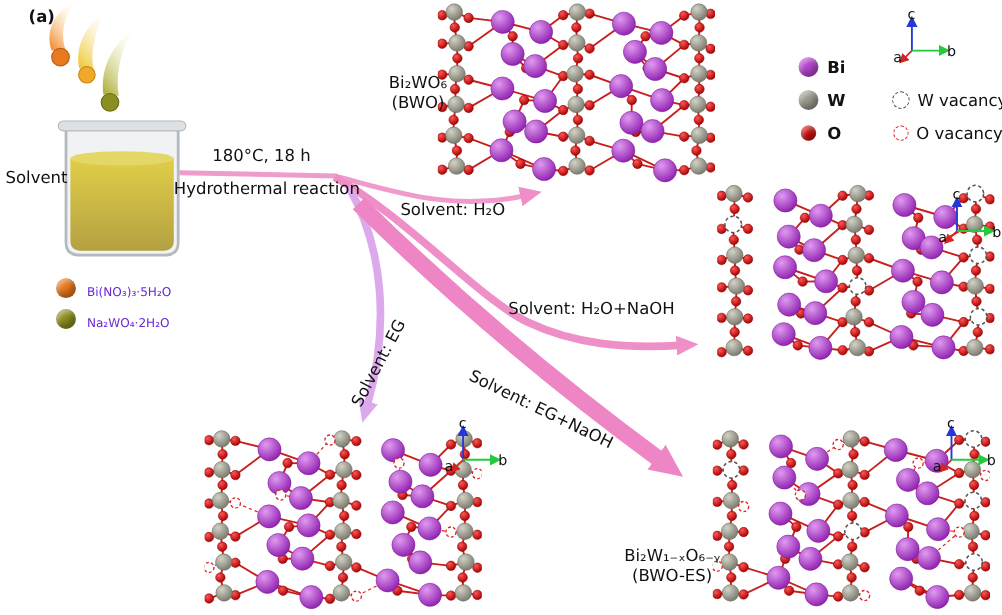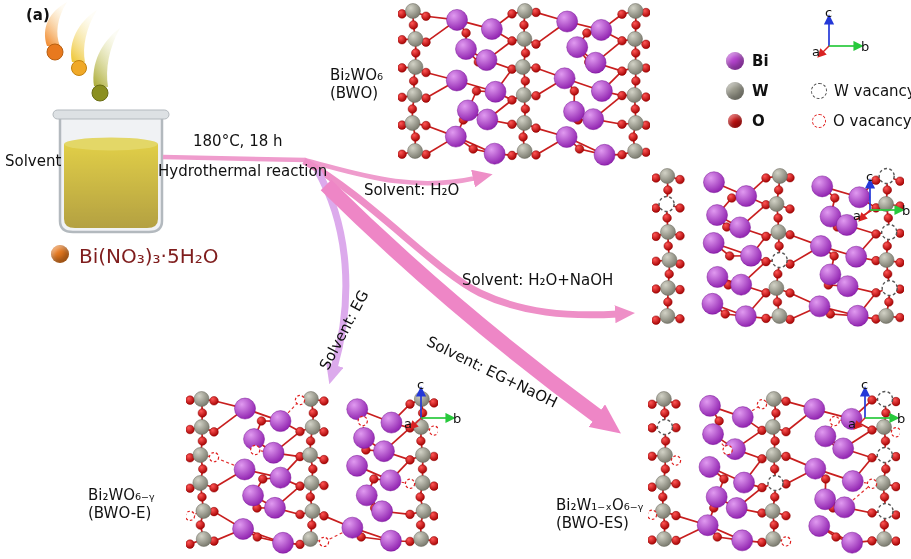--- a/index.html
+++ b/index.html
@@ -3,30 +3,30 @@
 <meta charset="utf-8">
 <style>
   *{margin:0;padding:0;box-sizing:border-box;}
   html,body{background:#fff;}
   body{font-family:"DejaVu Sans","Liberation Sans",sans-serif;}
   #fig{position:relative;width:911px;height:559px;background:#fff;overflow:hidden;}
   .abs{position:absolute;}
   .lbl{position:absolute;font-size:15px;color:#111;white-space:nowrap;}
   .bold{font-weight:bold;}
   .rot{transform-origin:center;}
-  .formula-block{position:absolute;font-size:15px;color:#111;line-height:18px;}
+  .formula-block{position:absolute;text-align:center;font-size:15px;color:#111;line-height:18px;}
   .dotbox{width:20px;height:20px;display:flex;align-items:center;justify-content:center;flex:0 0 20px;}
   .dot{border-radius:50%;display:inline-block;box-shadow:inset -3px -4px 6px rgba(0,0,0,.35), inset 2px 3px 4px rgba(255,255,255,.45);}
   .d18{width:18px;height:18px;}
   .d14{width:14px;height:14px;}
   .vacW{width:16px;height:16px;border:1.6px dashed #4a4a4a;border-radius:50%;display:inline-block;background:#fff;}
   .vacO{width:14px;height:14px;border:1.6px dashed #e02020;border-radius:50%;display:inline-block;background:#fff;}
   .lrow{display:flex;align-items:center;gap:7px;height:30px;font-size:15px;color:#111;white-space:nowrap;}
   .lsym{display:inline-block;width:38px;font-weight:bold;}
-  .rrow{display:flex;align-items:flex-start;gap:9px;height:28px;font-size:20px;color:#7f1d1d;white-space:nowrap;}
+  .rrow{display:flex;align-items:flex-end;gap:9px;height:28px;font-size:11px;color:#6d28d9;white-space:nowrap;}
   .axes text{font-size:13px;fill:#111;}
   svg.structure{overflow:hidden;}
 </style>
 </head>
 <body>
 
 <div id="fig">
 
   <svg class="abs" style="left:0;top:0" width="911" height="559" viewBox="0 0 911 559">
     <defs>
@@ -1078,35 +1078,37 @@
 
   <div class="lbl" style="left:364px;top:181px">Solvent: H₂O</div>
   <div class="lbl" style="left:462px;top:271px">Solvent: H₂O+NaOH</div>
   <div class="lbl rot" style="left:344px;top:330px;transform:translate(-50%,-50%) rotate(-62deg)">Solvent: EG</div>
   <div class="lbl rot" style="left:492px;top:372px;transform:translate(-50%,-50%) rotate(26deg)">Solvent: EG+NaOH</div>
 
   <div class="formula-block" style="left:330px;top:66px;width:100px">
     <div>Bi₂WO₆</div>
     <div>(BWO)</div>
   </div>
-  <div class="formula-block" style="left:88px;top:486px;width:105px">
-    <div>Bi₂WO₆₋ᵧ</div>
-    <div>(BWO-E)</div>
-  </div>
   <div class="formula-block" style="left:556px;top:496px;width:110px">
     <div>Bi₂W₁₋ₓO₆₋ᵧ</div>
     <div>(BWO-ES)</div>
   </div>
 
   <div class="abs" style="left:50px;top:244px">
     <div class="rrow">
       <span class="dotbox">
           <span class="dot d18" style="background: rgb(232, 121, 30);"></span>
         </span>
       <span>Bi(NO₃)₃·5H₂O</span>
+    </div>
+    <div class="rrow">
+      <span class="dotbox">
+          <span class="dot d18" style="background: rgb(139, 143, 31);"></span>
+        </span>
+      <span>Na₂WO₄·2H₂O</span>
     </div>
   </div>
 
   <div class="abs" style="left:725px;top:46px">
     <div class="lrow">
       <span class="dotbox">
           <span class="dot d18" style="background: rgb(184, 69, 210);"></span>
         </span>
       <span class="lsym">Bi</span>
     </div>

